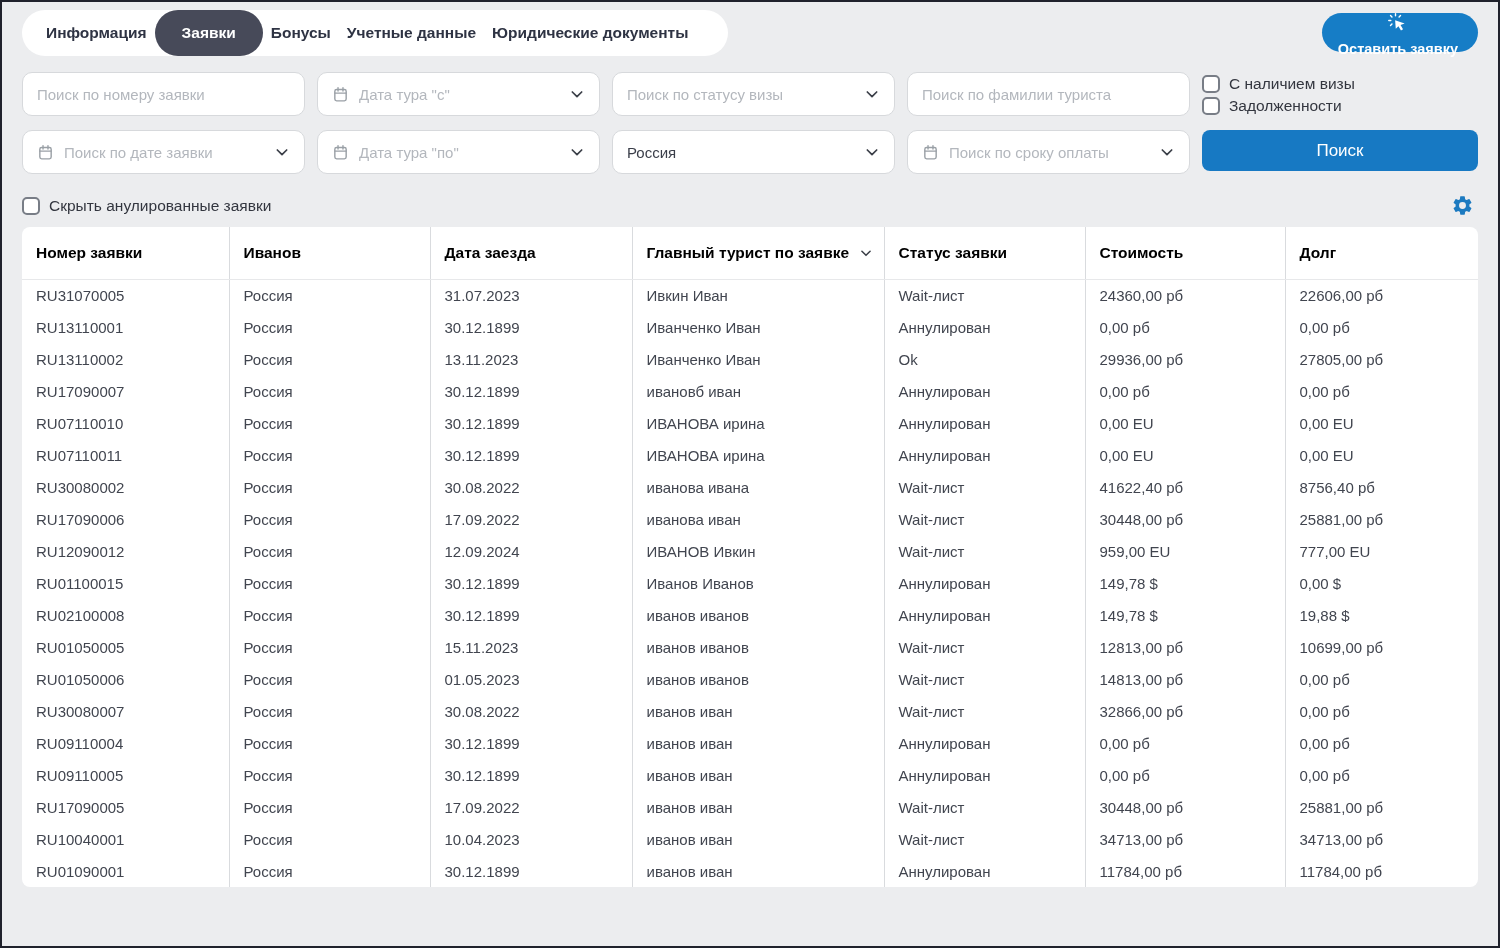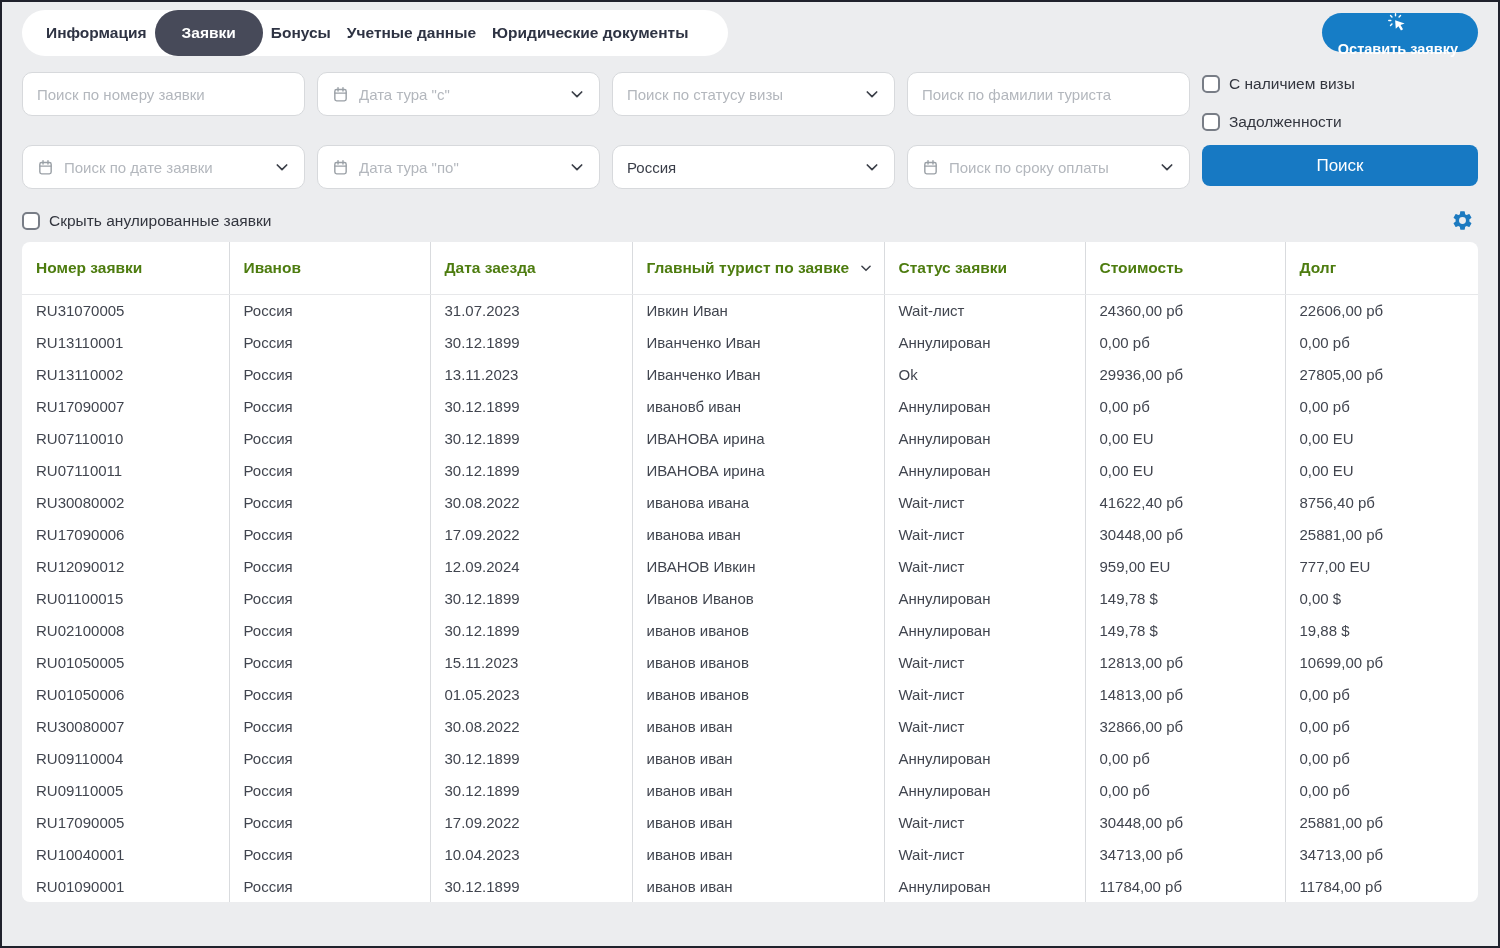--- a/index.html
+++ b/index.html
@@ -50,21 +50,21 @@
   .field input {
     border:none; outline:none; flex:1; min-width:0;
     font-family:inherit; font-size:15px; color:#3a3e49; background:transparent;
   }
   .field input::placeholder { color:#b3b7bd; }
   .ph { color:#b3b7bd; flex:1; white-space:nowrap; overflow:hidden; }
   .val { color:#3a3e49; flex:1; white-space:nowrap; }
   .cal-icon { display:flex; flex:0 0 auto; }
   .chev { display:flex; flex:0 0 auto; }
 
-  .cb-col { display:flex; flex-direction:column; gap:20px; padding-top:3px; }
+  .cb-col { display:flex; flex-direction:column; gap:4px; padding-top:3px; }
   .cb-row { display:flex; align-items:center; gap:9px; cursor:pointer; }
   .cb {
     width:18px; height:18px; border:2px solid #787d86; border-radius:5px;
     background:#fff; flex:0 0 auto;
   }
   .cb-label { font-size:15.5px; color:#33363f; white-space:nowrap; }
 
   .search-btn {
     background:#1779c3; color:#fff; border:none; cursor:pointer;
     height:41px; width:100%; border-radius:8px;
@@ -82,21 +82,21 @@
     margin-top:10px; background:#fff; border-radius:8px; overflow:hidden;
   }
   table { width:100%; border-collapse:collapse; table-layout:fixed; }
   th, td {
     text-align:left; padding:0 8px 0 14px;
     border-right:1px solid #d9dbde;
     white-space:nowrap; overflow:hidden;
   }
   th:last-child, td:last-child { border-right:none; }
   th {
-    height:52px; font-size:15.5px; font-weight:700; color:#4d7c0f;
+    height:52px; font-size:15.5px; font-weight:700; color:#000000;
     border-bottom:1px solid #e7e8ea;
   }
   td { height:32px; font-size:15px; color:#41454f; font-weight:400; }
   .th-inner { display:flex; align-items:center; gap:10px; }
 </style>
 </head>
 <body>
 
 <div class="page">
 

